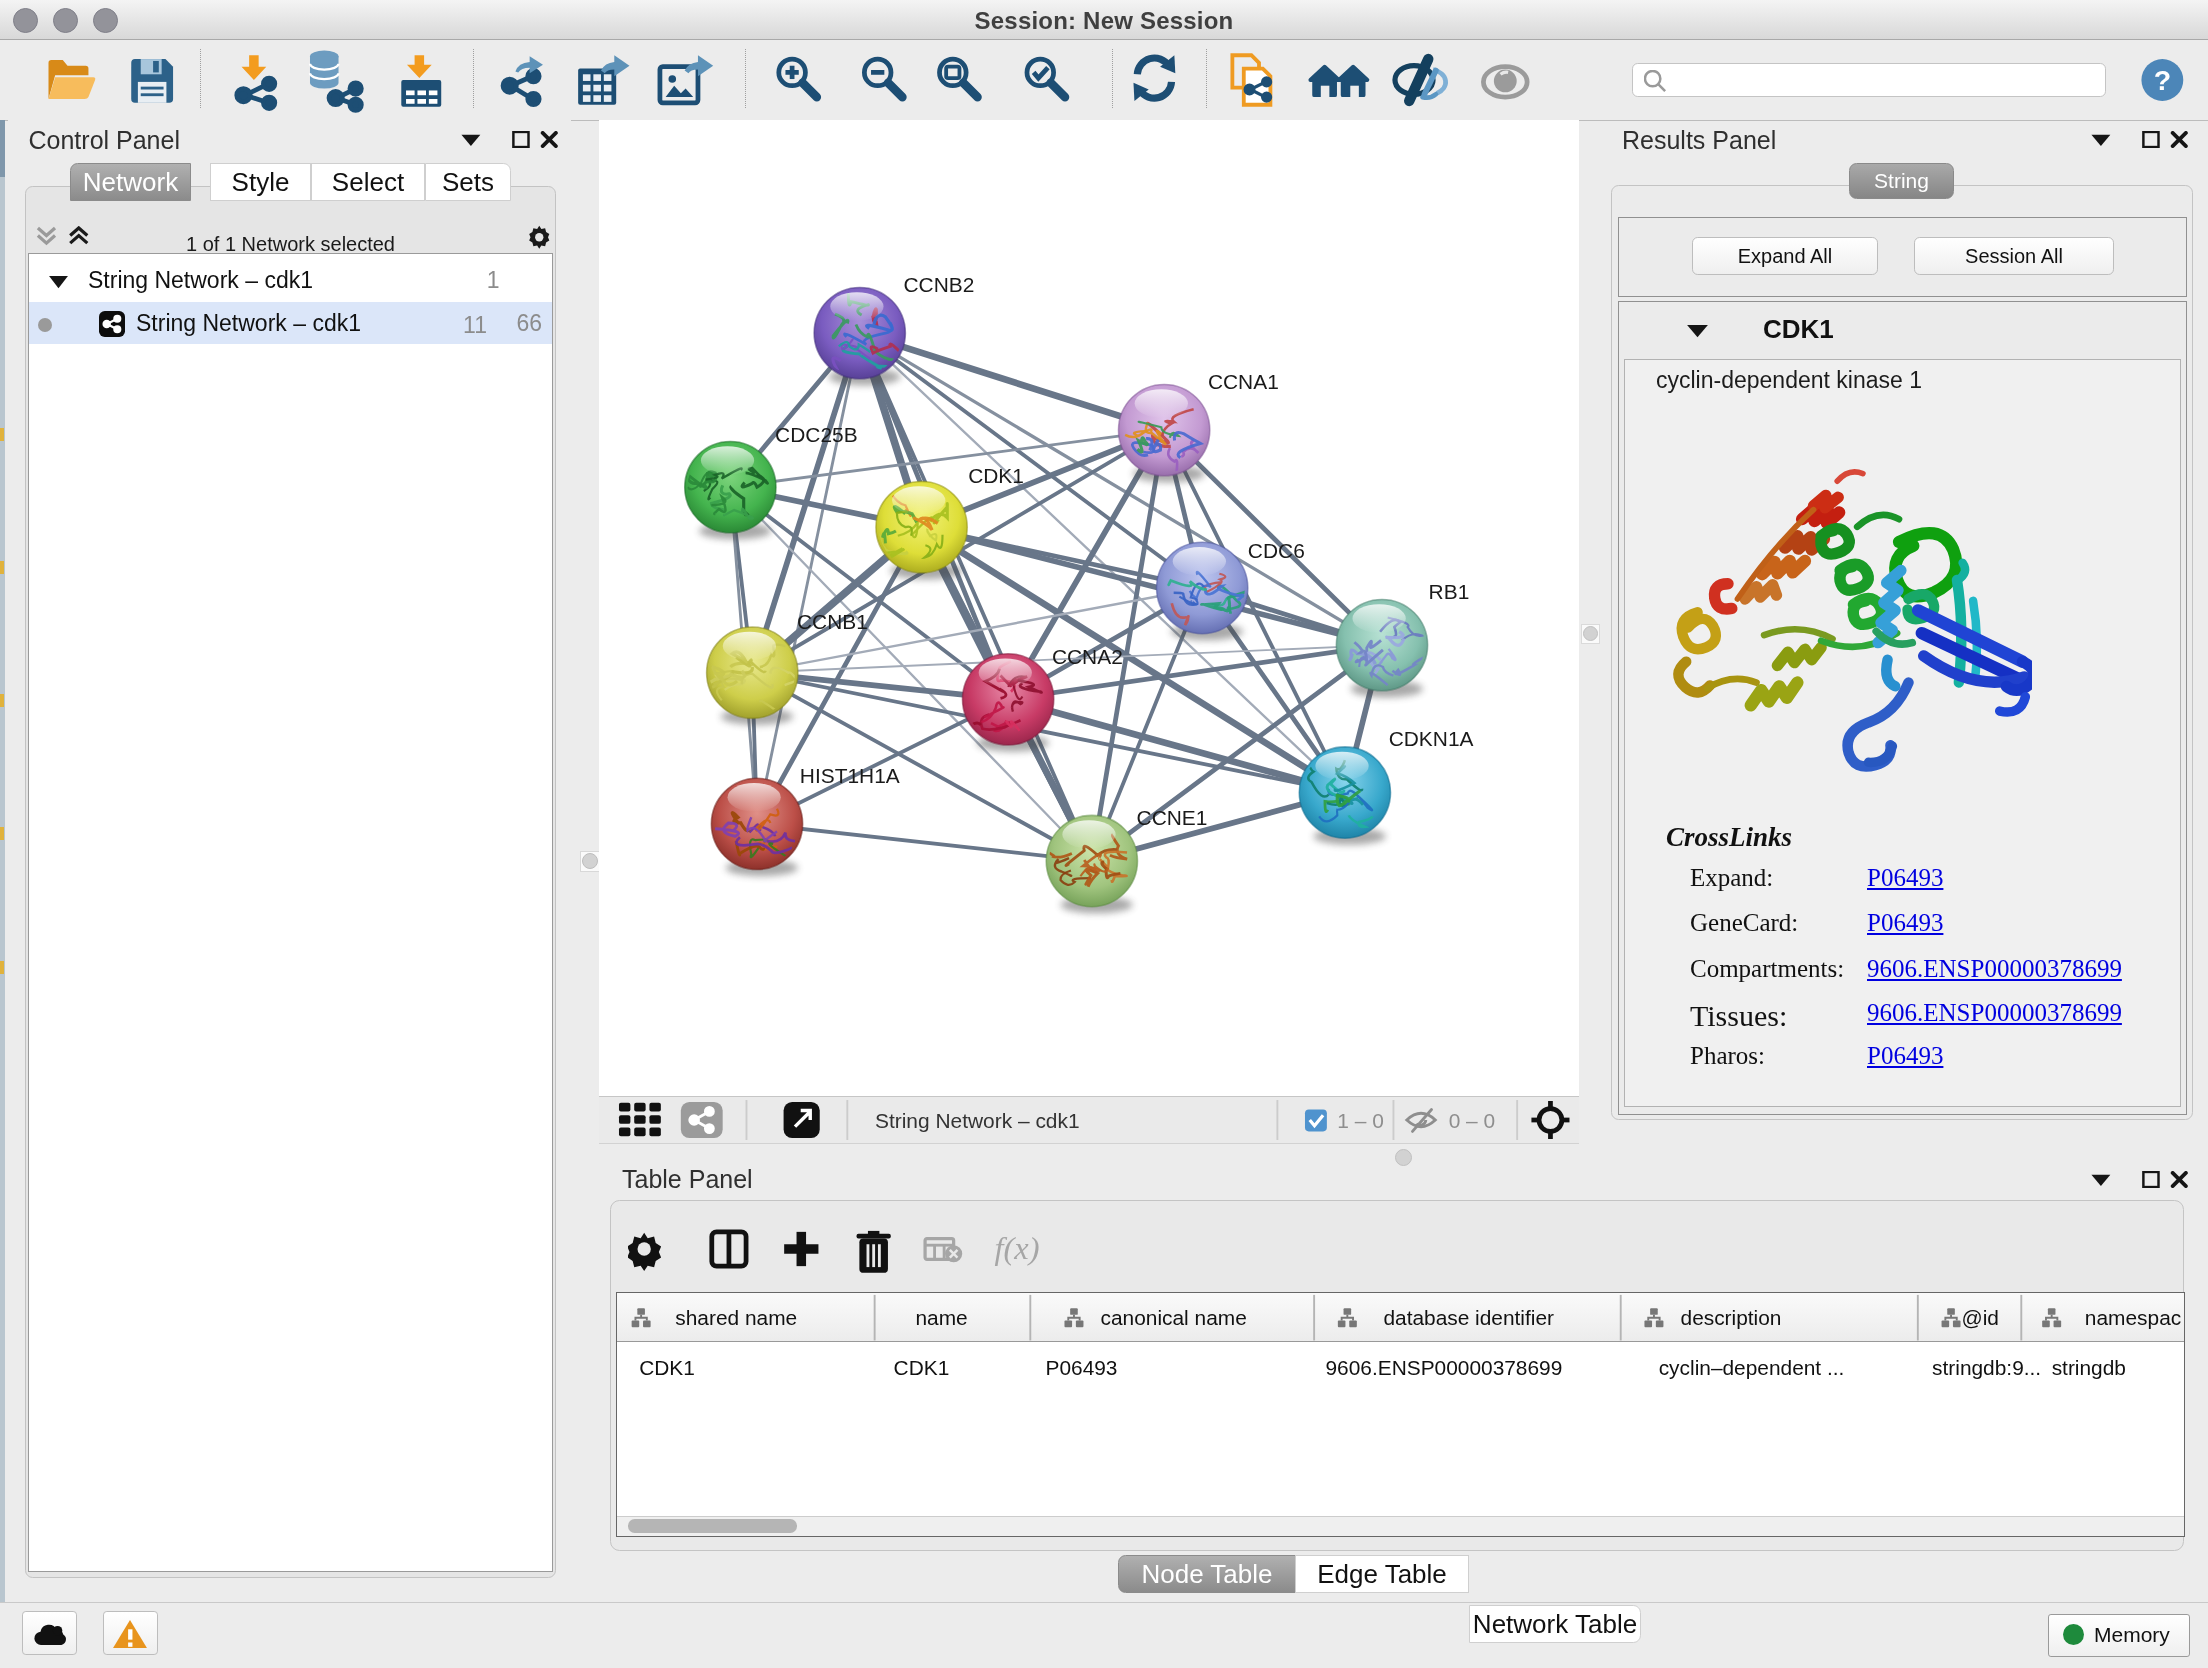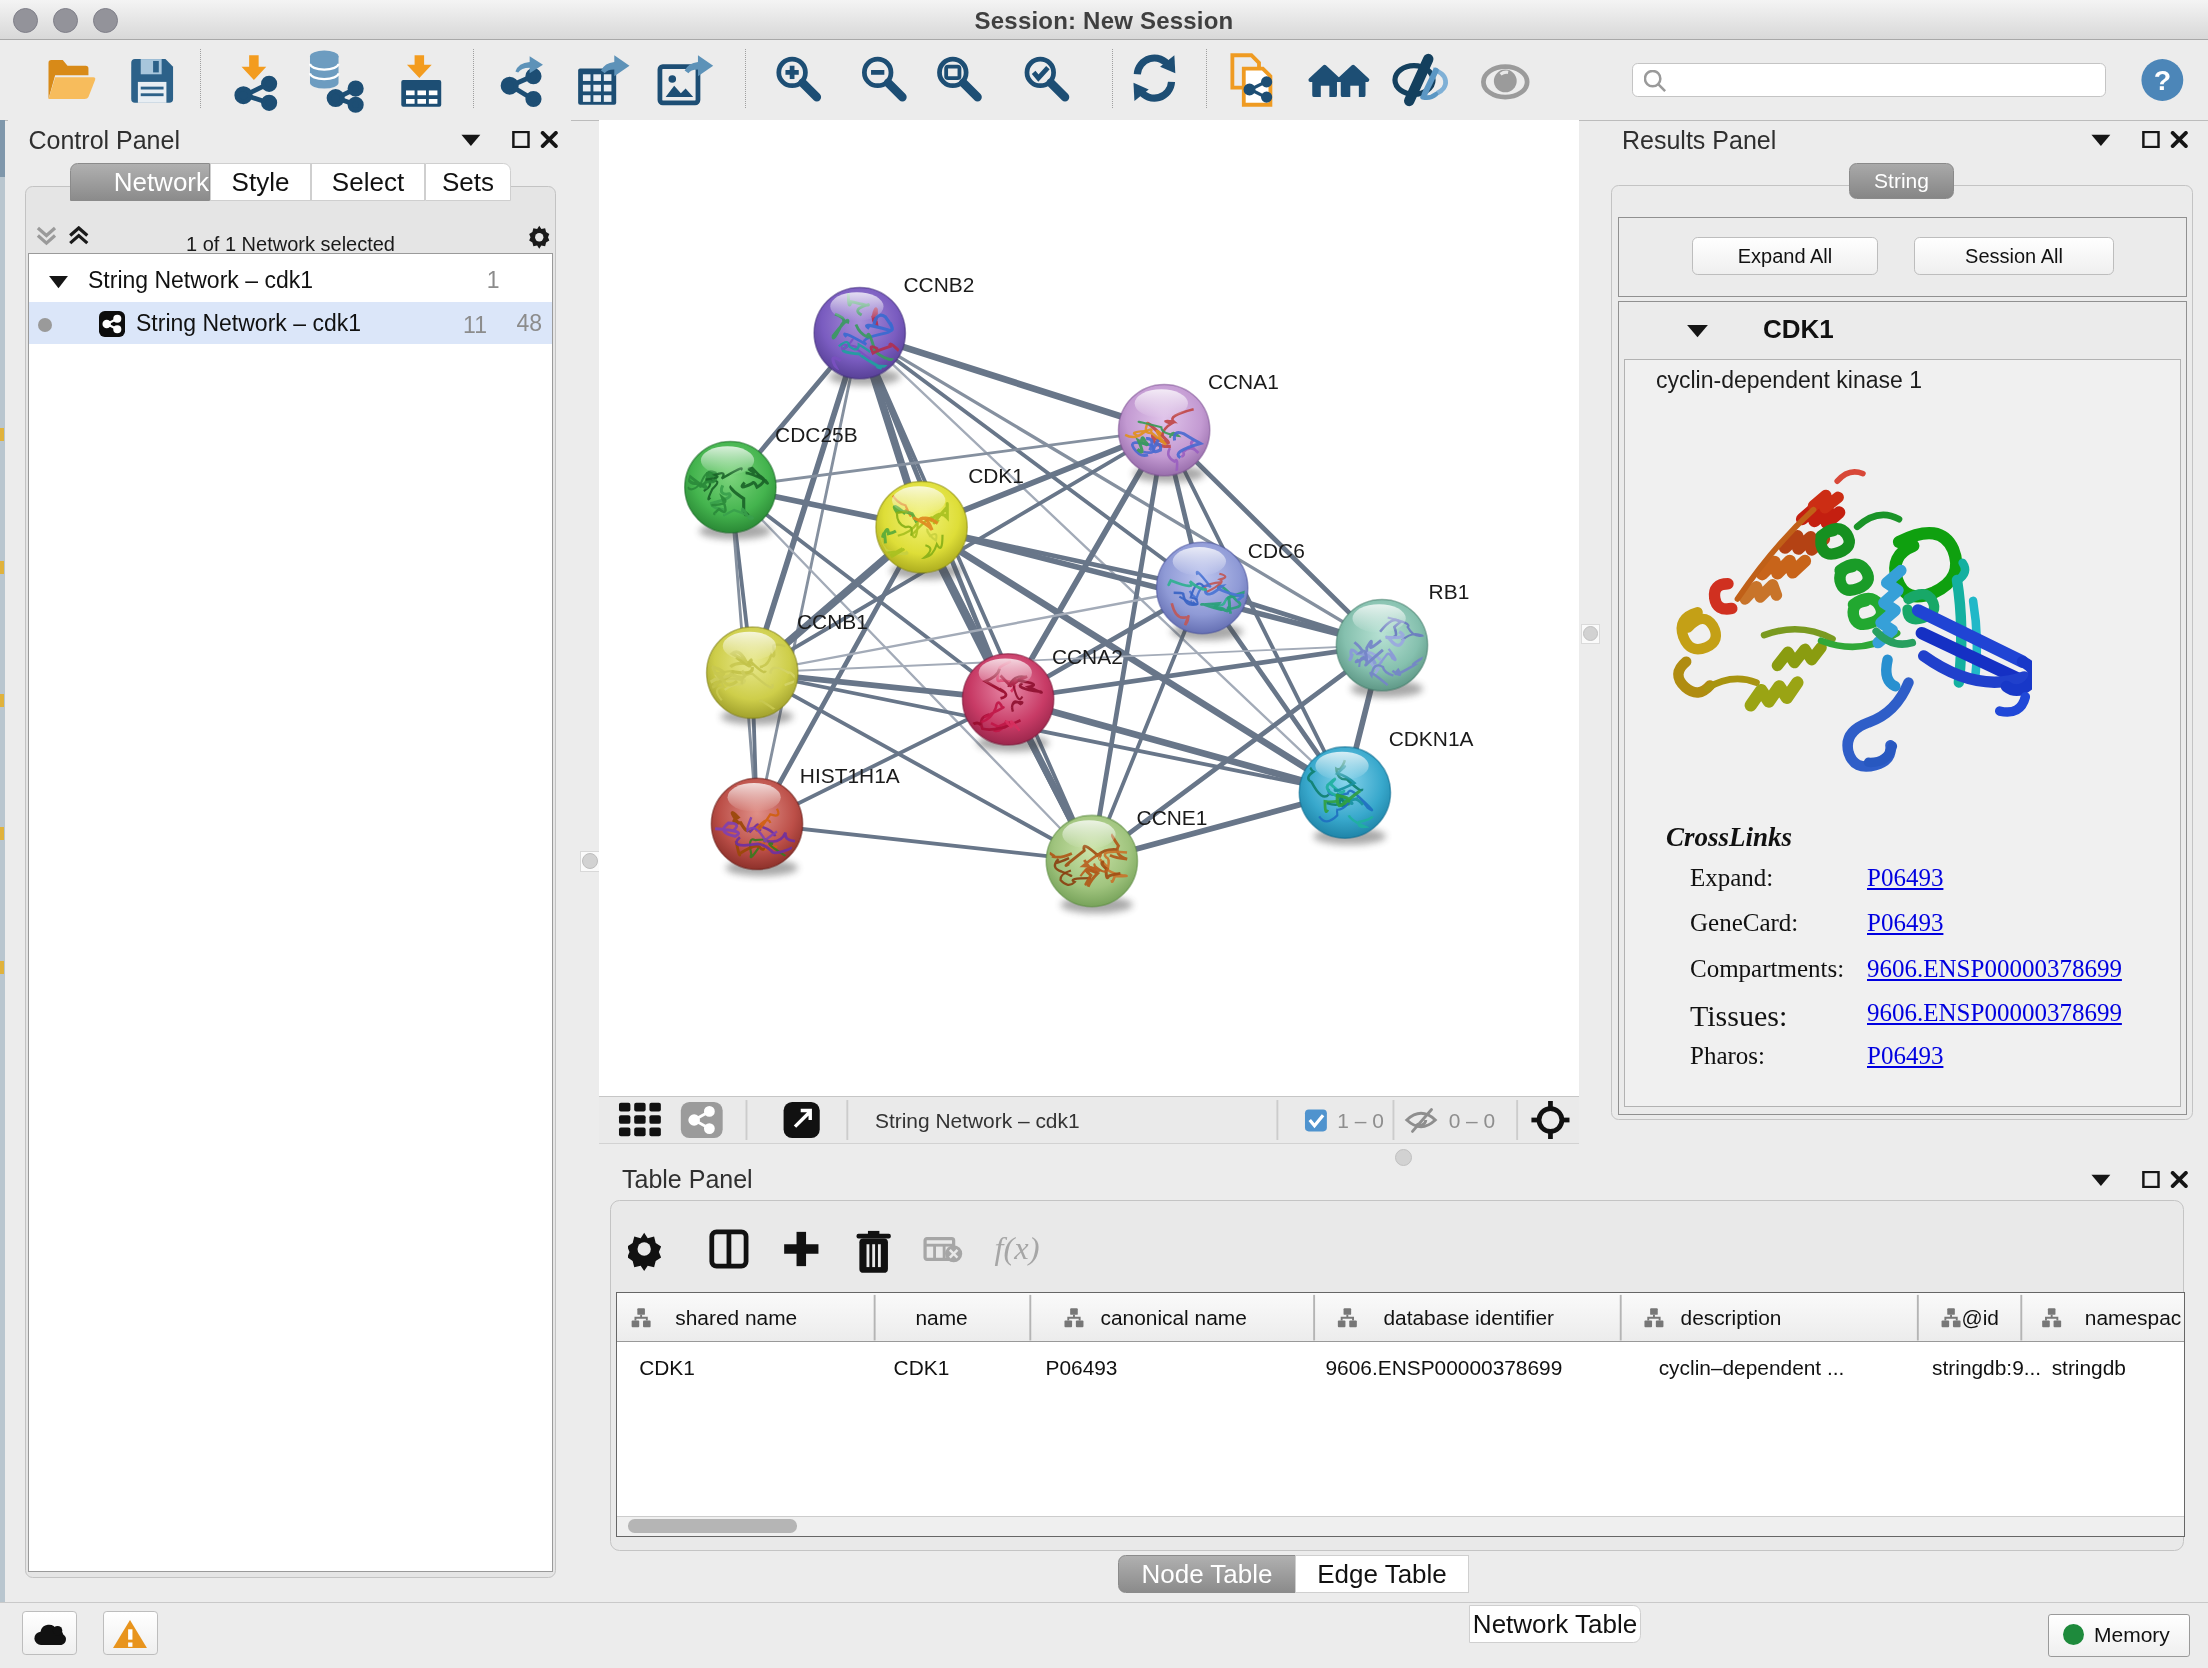--- a/index.html
+++ b/index.html
@@ -216,21 +216,21 @@
 <div class="abs" style="left:0px;top:561px;width:3.8px;height:13.3px;background:#e0b23c;"></div>
 <div class="abs" style="left:0px;top:694px;width:3.8px;height:13.3px;background:#e0b23c;"></div>
 <div class="abs" style="left:0px;top:827px;width:3.8px;height:13.3px;background:#e0b23c;"></div>
 <div class="abs" style="left:0px;top:961px;width:3.8px;height:13.3px;background:#e0b23c;"></div>
 <div class="abs ptitle" style="left:28.5px;top:126px;">Control Panel</div>
 <svg class="abs" style="left:459px;top:131px;" width="105" height="17" viewBox="0 0 110 18">
 <path d="M2 4 l20 0 l-10 12 z" fill="#151515"></path>
 <rect x="57" y="1" width="16" height="16" fill="none" stroke="#151515" stroke-width="2.6"></rect>
 <path d="M88 2 L102 16 M102 2 L88 16" stroke="#151515" stroke-width="4" stroke-linecap="round"></path>
 </svg>
-<div class="abs tab tabsel" style="left:70px;top:163px;width:140px;border-radius:7.6px 0 0 0;text-align:right;">Network</div>
+<div class="abs tab tabsel" style="left:70px;top:163px;width:121px;border-radius:7.6px 0 0 0;">Network</div>
 <div class="abs tab" style="left:210px;top:163px;width:101px;">Style</div>
 <div class="abs tab" style="left:311px;top:163px;width:114px;">Select</div>
 <div class="abs tab" style="left:425px;top:163px;width:86px;border-radius:0 7.6px 0 0;">Sets</div>
 <div class="abs" style="left:25px;top:186px;width:531px;height:1392px;background:#e5e5e5;border:1px solid #c3c3c3;border-radius:7.6px;box-sizing:border-box;"></div>
 <svg class="abs" style="left:36px;top:226px;" width="57" height="21" viewBox="0 0 60 22">
 <g stroke="#9a9a9a" stroke-width="3.4" fill="none">
 <path d="M2 2 l9 8 9 -8"></path>
       <path d="M2 10 l9 8 9 -8"></path>
 </g>
 <g stroke="#1a1a1a" stroke-width="3.4" fill="none">
@@ -256,21 +256,21 @@
 <g stroke="#fff" stroke-width="2.4" fill="#fff">
 <line x1="8" y1="13.5" x2="19" y2="8"></line>
       <line x1="8" y1="13.5" x2="19" y2="19"></line>
 <circle cx="8" cy="13.5" r="3.2"></circle>
       <circle cx="19" cy="8" r="3"></circle>
       <circle cx="19" cy="19" r="3"></circle>
 </g>
 </svg>
 <div class="abs" style="left:136px;top:310px;font-size:23px;color:#111;">String Network – cdk1</div>
 <div class="abs" style="left:457px;top:312px;width:36px;text-align:center;font-size:23px;color:#8c8c8c;">11</div>
-<div class="abs" style="left:506px;top:310px;width:36px;text-align:right;font-size:23px;color:#8c8c8c;">48</div>
+<div class="abs" style="left:506px;top:310px;width:36px;text-align:right;font-size:23px;color:#8c8c8c;">66</div>
 <div class="abs" style="left:580px;top:851px;width:19px;height:19px;background:#fafafa;border:1px solid #d8d8d8;"></div>
 <div class="abs" style="left:582px;top:853px;width:14.3px;height:14.3px;border-radius:50%;background:#d2d2d2;border:1px solid #bdbdbd;"></div>
 
 <div class="abs" style="left:599px;top:120px;width:980px;height:976px;background:#fff;"></div>
 <svg class="abs" style="left:599px;top:120px;" width="980" height="976" viewBox="0 0 1030 1026">
 <defs>
 <filter id="blur1" x="-50%" y="-50%" width="200%" height="200%">
         <feGaussianBlur stdDeviation="4"></feGaussianBlur>
       </filter>
 <linearGradient id="hl" x1="0" y1="0" x2="0" y2="1">

